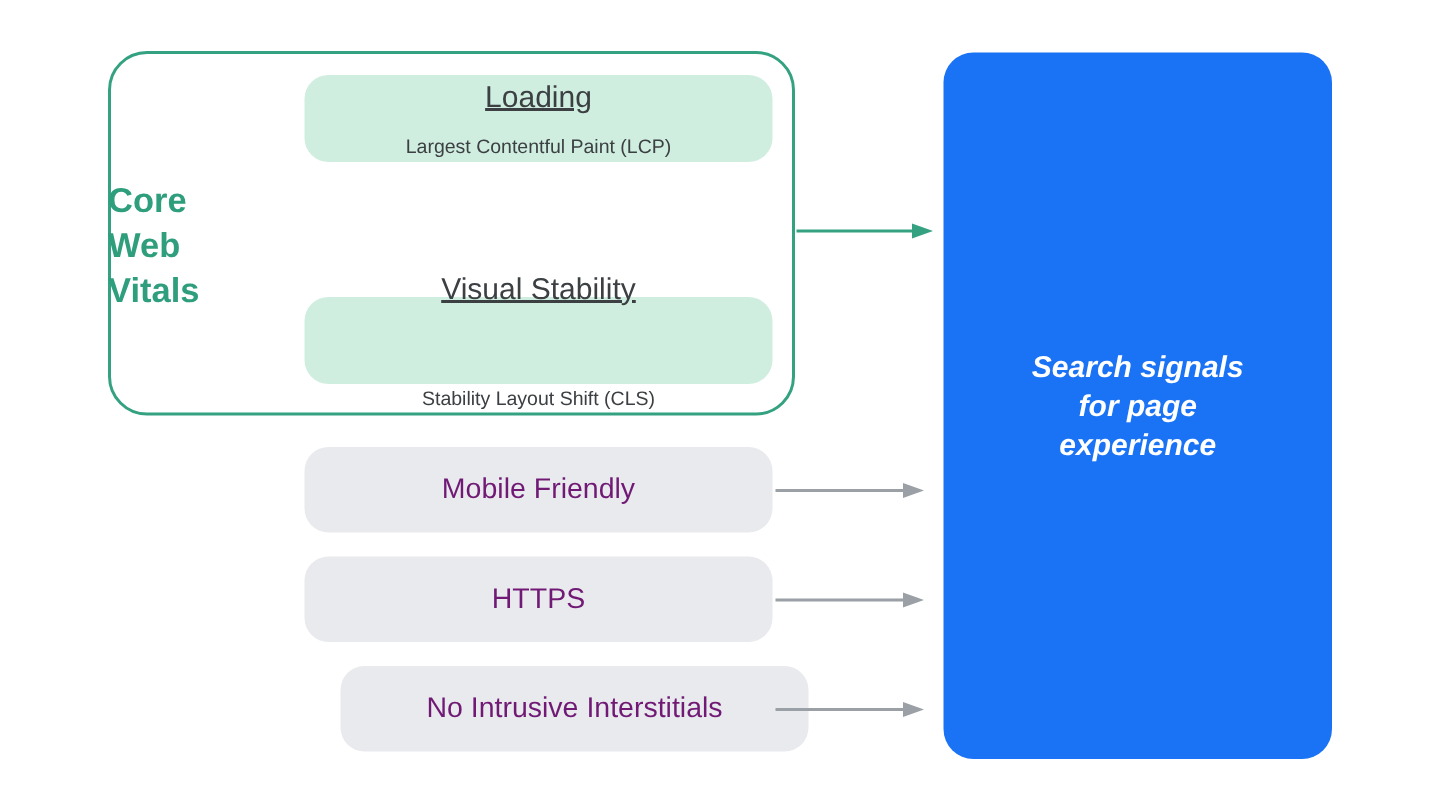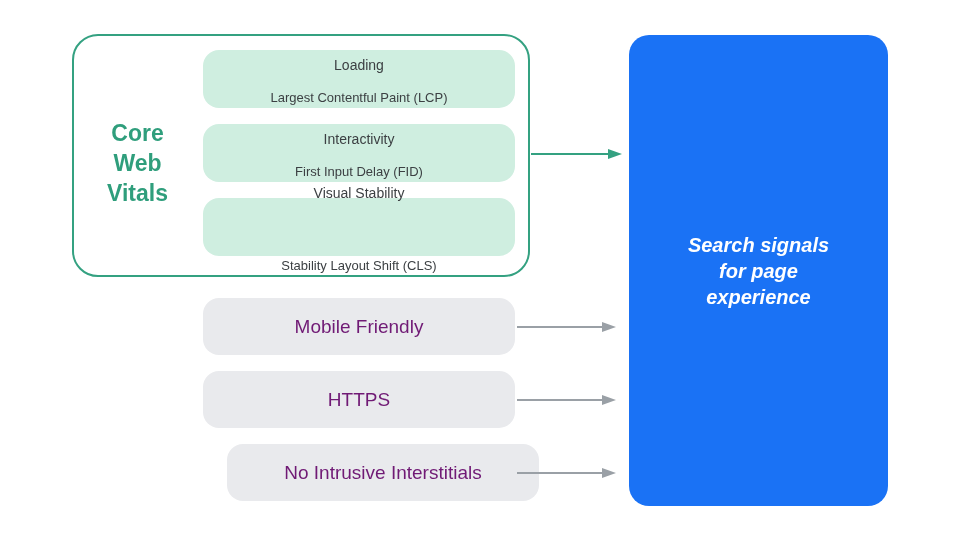--- a/index.html
+++ b/index.html
@@ -26,21 +26,21 @@
     border: 2px solid #34a181;
     border-radius: 26px;
     box-sizing: border-box;
     background: transparent;
   }
   .cwv-label {
     position: absolute;
     left: 72px;
     top: 118px;
     width: 131px;
-    text-align: center;
+    text-align: left;
     font-size: 23px;
     line-height: 30px;
     font-weight: bold;
     color: #2f9e7c;
     white-space: pre-line;
   }
 
   
   .pill {
     position: absolute;
@@ -55,24 +55,25 @@
   }
   .pill.green {
     height: 58px;
     background: #cfeee0;
   }
   .pill.gray {
     height: 57px;
     background: #e9eaed;
   }
   .pill-title {
-    font-size: 14px;
+    font-size: 20px;
     font-weight: 500;
     color: #3c4043;
     line-height: 24px;
+    text-decoration: underline;
   }
   .pill-sub {
     font-size: 13px;
     color: #3c4043;
     line-height: 17px;
     margin-top: 12px;
   }
   .pill-label {
     font-size: 19px;
     color: #701a75;
@@ -142,24 +143,20 @@
   <div class="cwv-container"></div>
 
   <div class="cwv-label">Core
 Web
 Vitals</div>
 
   <div class="pill green g1">
     <div class="pill-title">Loading</div>
     <div class="pill-sub">Largest Contentful Paint (LCP)</div>
   </div>
-  <div class="pill green g2">
-    <div class="pill-title">Interactivity</div>
-    <div class="pill-sub">First Input Delay (FID)</div>
-  </div>
   <div class="pill green g3">
     <div class="pill-title">Visual Stability</div>
     <div class="pill-sub">Stability Layout Shift (CLS)</div>
   </div>
 
   <div class="pill gray y1">
     <div class="pill-label">Mobile Friendly</div>
   </div>
   <div class="pill gray y2">
     <div class="pill-label">HTTPS</div>

